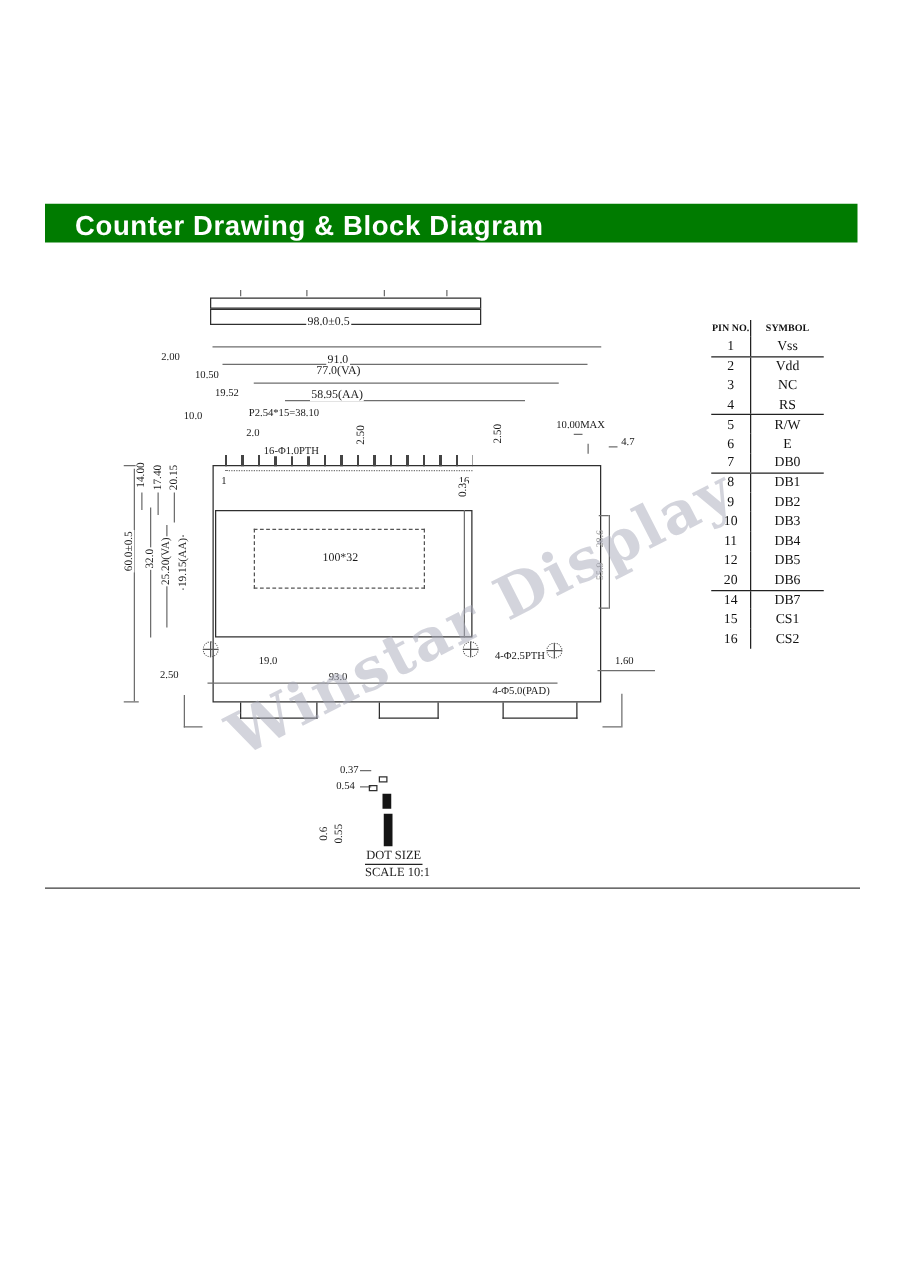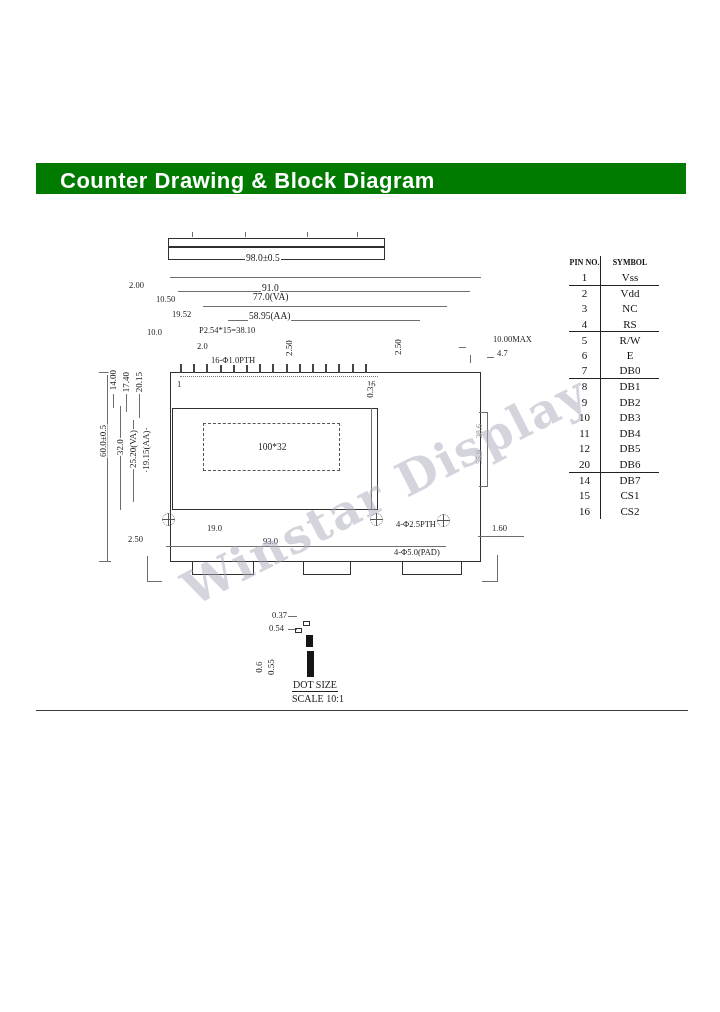--- a/index.html
+++ b/index.html
@@ -117,21 +117,21 @@
   <span class="lb" style="left:248px;top:311px">58.95(AA)</span>
   <span class="lb s" style="left:128px;top:281px">2.00</span>
   <span class="lb s" style="left:155px;top:295px">10.50</span>
   <span class="lb s" style="left:171px;top:310px">19.52</span>
   <span class="lb s" style="left:146px;top:328px">10.0</span>
   <span class="lb s" style="left:198px;top:326px">P2.54*15=38.10</span>
   <span class="lb s" style="left:196px;top:342px">2.0</span>
   <span class="lb s" style="left:210px;top:356px">16-Φ1.0PTH</span>
   <span class="lb s" style="left:176px;top:380px">1</span>
   <span class="lb s" style="left:366px;top:380px">16</span>
-  <span class="lb s" style="left:492px;top:335px">10.00MAX</span>
+  <span class="lb s" style="left:444px;top:335px">10.00MAX</span>
   <span class="lb s" style="left:496px;top:349px">4.7</span>
   <span class="lb" style="left:257px;top:442px">100*32</span>
   <span class="lb s" style="left:127px;top:535px">2.50</span>
   <span class="lb s" style="left:206px;top:524px">19.0</span>
   <span class="lb s" style="left:262px;top:537px">93.0</span>
   <span class="lb s" style="left:395px;top:520px">4-Φ2.5PTH</span>
   <span class="lb s" style="left:393px;top:548px">4-Φ5.0(PAD)</span>
   <span class="lb s" style="left:491px;top:524px">1.60</span>
 
   <span class="rl" style="left:103px;top:441px">

